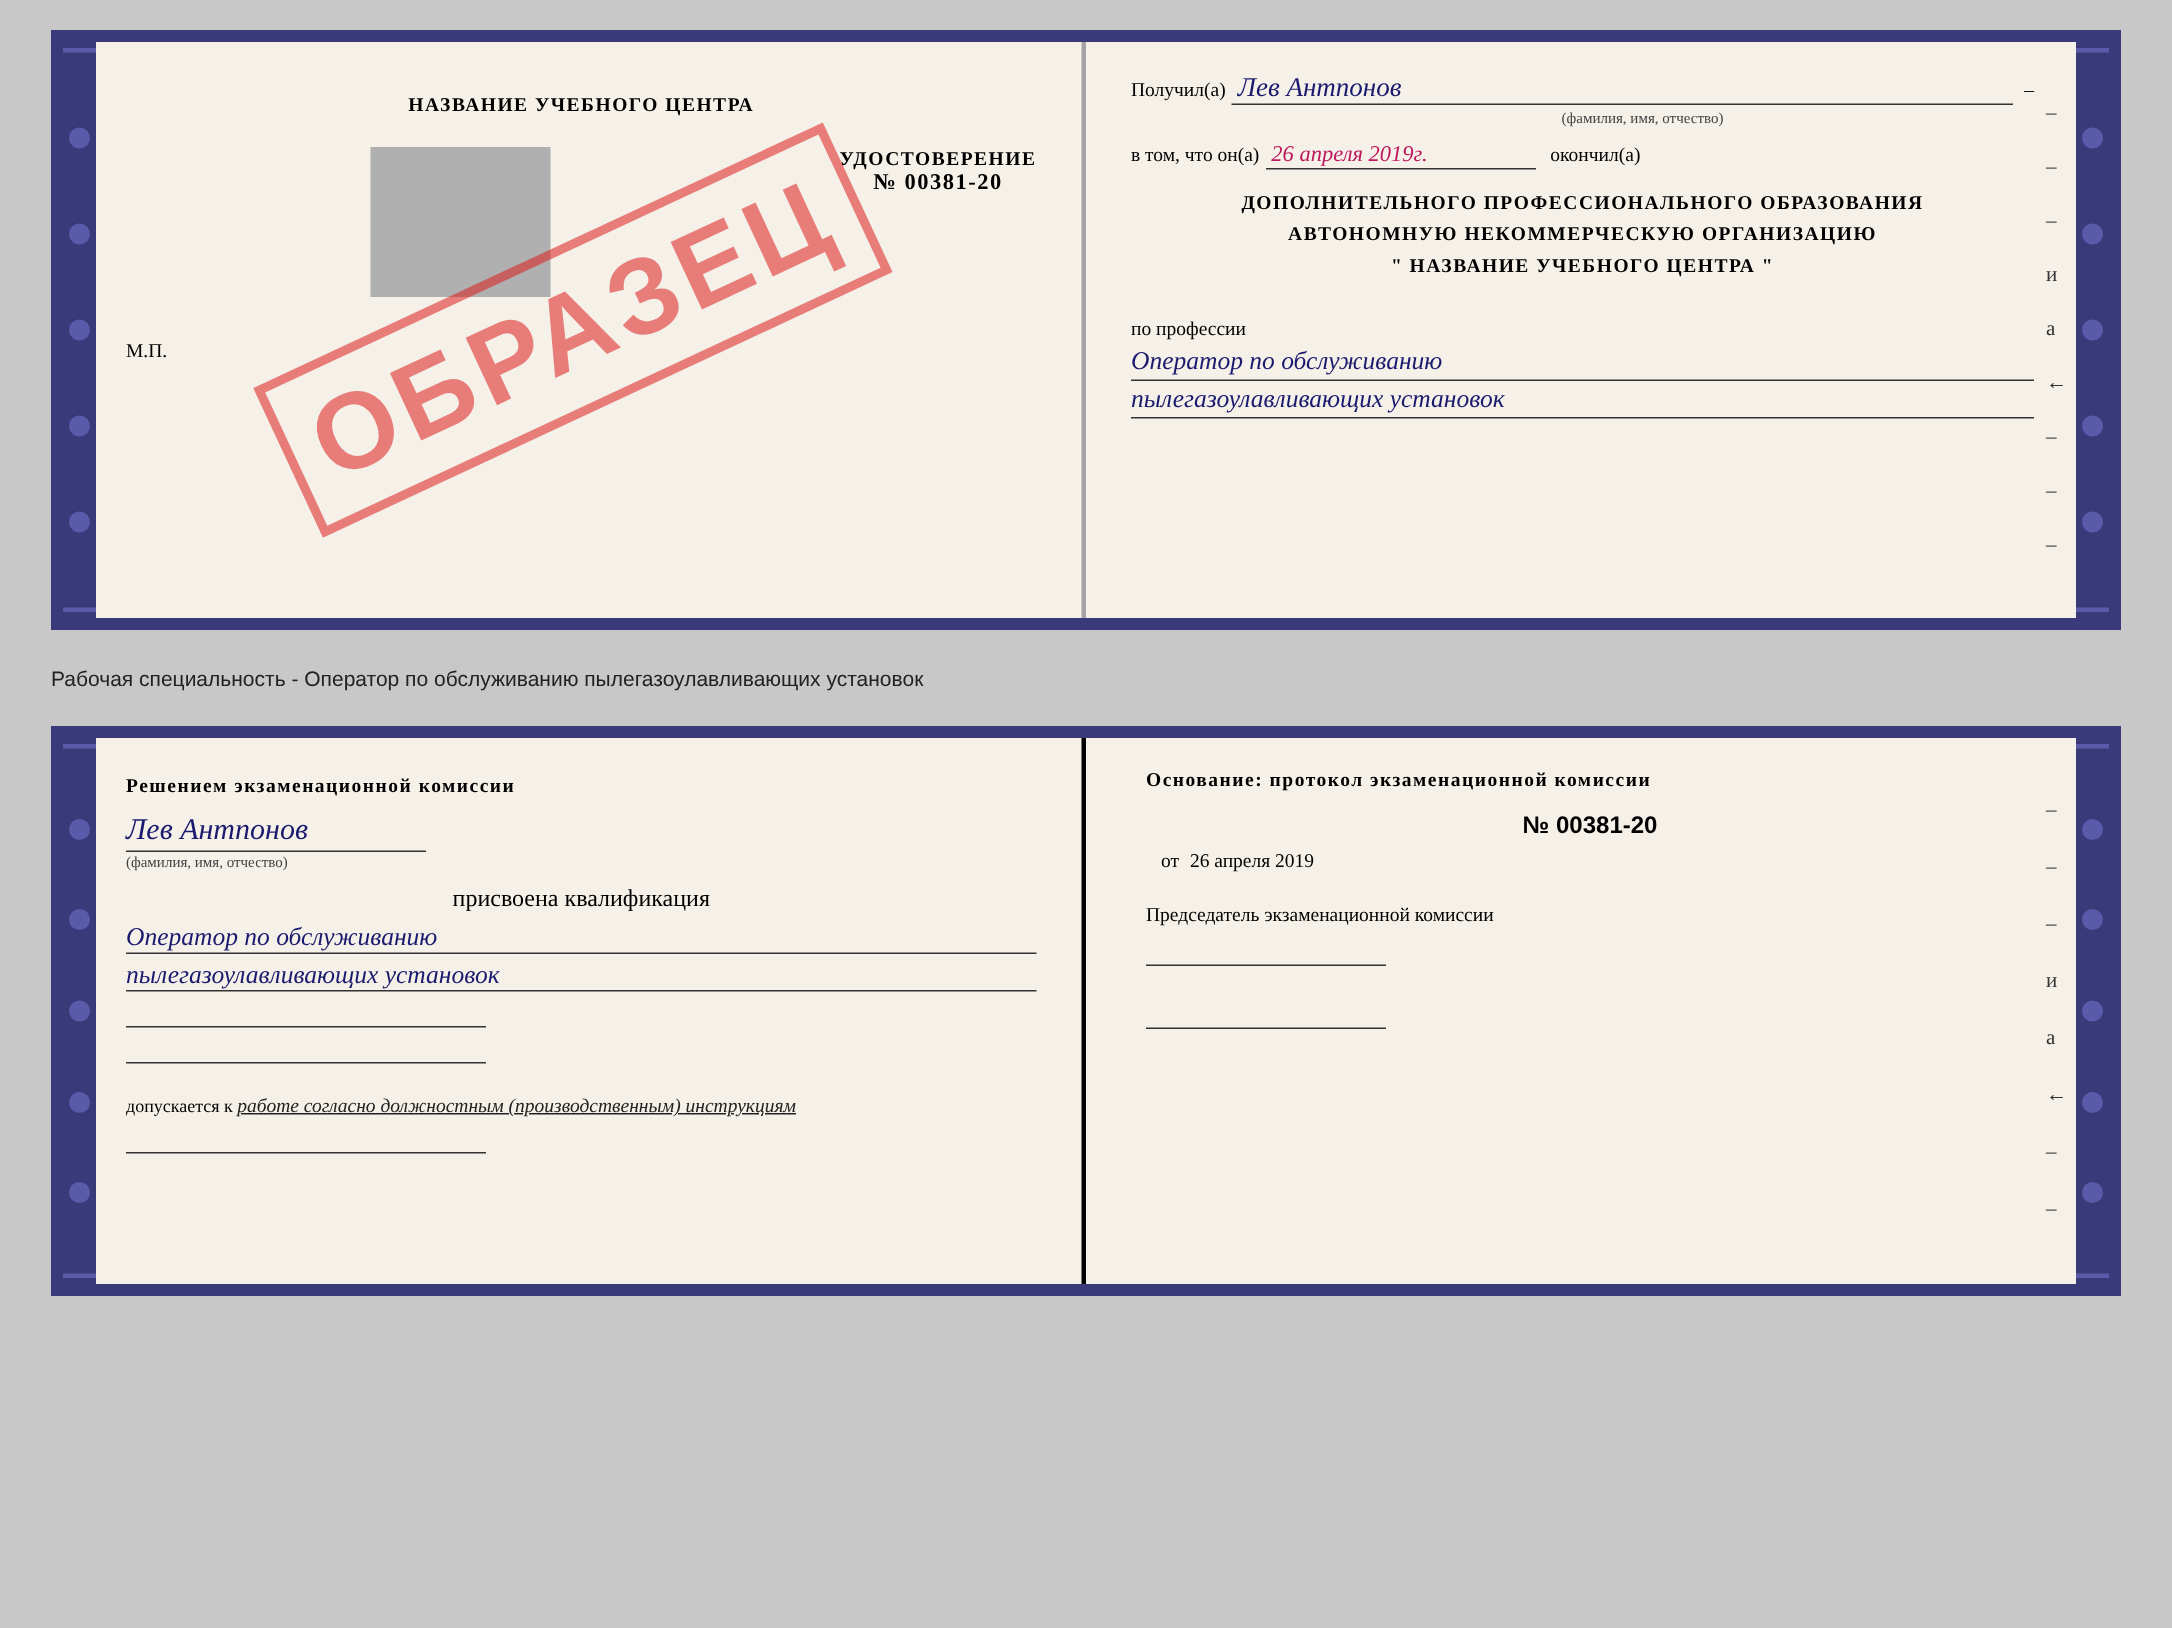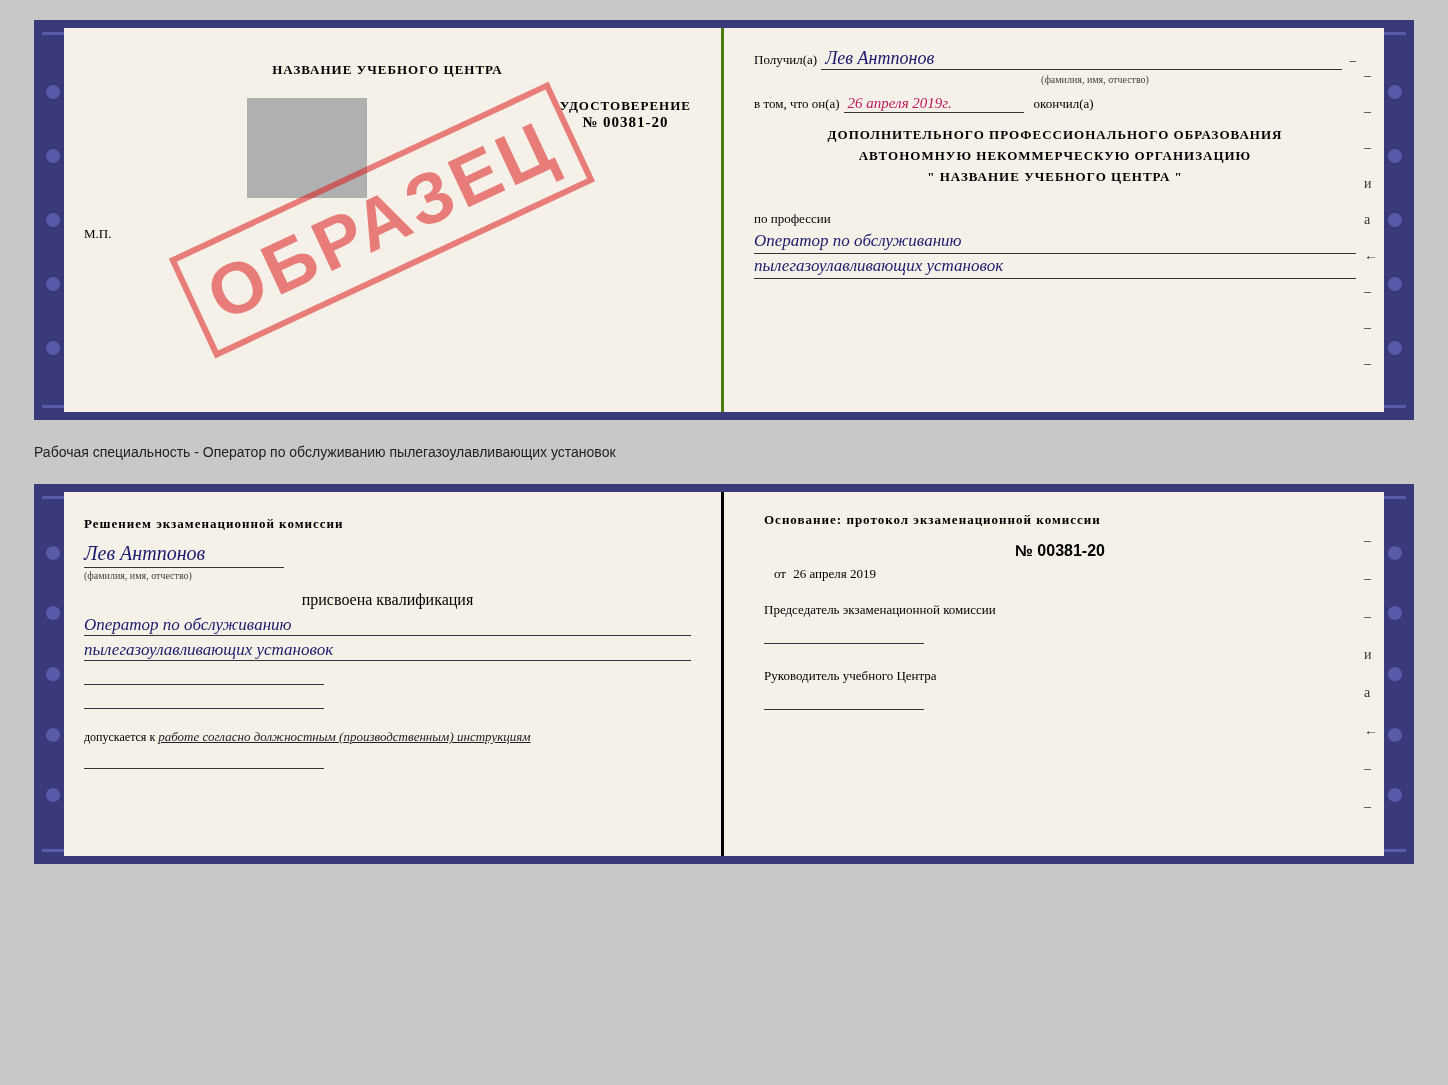--- a/index.html
+++ b/index.html
@@ -26,21 +26,21 @@
       display: flex;
       width: 100%;
       border: 8px solid #3a3a7a;
       background: #f5f0e8;
       position: relative;
       min-height: 400px;
     }
 
     .cert-book-left {
       width: 50%;
-      border-right: 3px solid #4d7c0f;
+      border-right: 3px solid #a3a3a3;
       padding: 24px 30px;
       position: relative;
       overflow: hidden;
     }
 
     .cert-book-right {
       width: 50%;
       padding: 20px 30px;
       position: relative;
     }
@@ -497,21 +497,20 @@
         <span>от</span>
         <span style="margin-left:4px;">26 апреля 2019</span>
       </div>
 
       <div class="signature-block">
         <div class="sig-label">Председатель экзаменационной комиссии</div>
         <div class="sig-line"></div>
       </div>
 
       <div class="signature-block" style="margin-top:24px;">
-        <div class="sig-label">Руководитель учебного Центра</div>
         <div class="sig-line"></div>
       </div>
 
       <div class="right-dashes-b">
         <span>–</span>
         <span>–</span>
         <span>–</span>
         <span>и</span>
         <span>а</span>
         <span>←</span>

